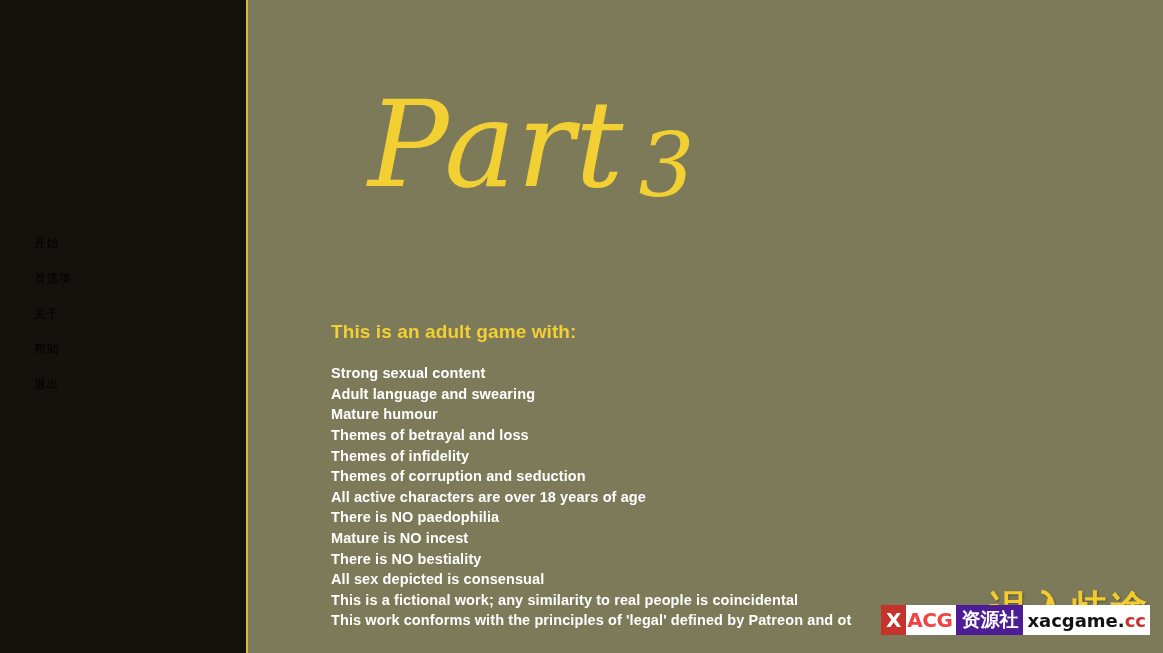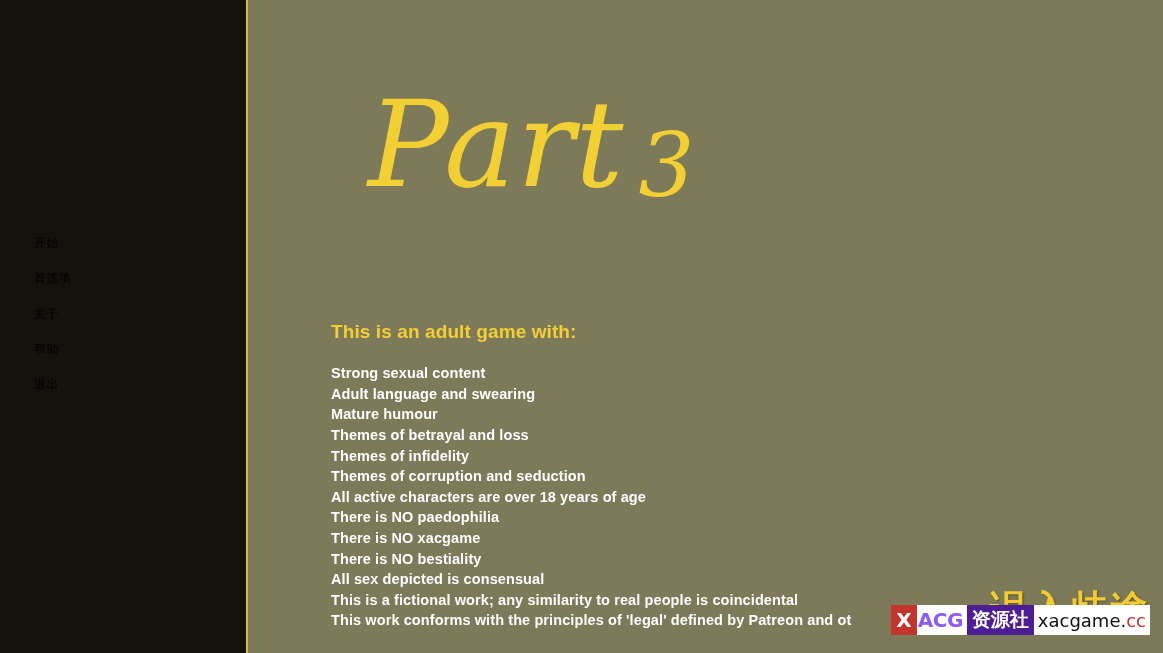--- a/index.html
+++ b/index.html
@@ -115,41 +115,41 @@
     background: #c4332c;
     color: #ffffff;
     font-weight: bold;
     font-size: 20px;
     padding: 0 5px;
     display: flex;
     align-items: center;
   }
   #wm-acg {
     background: #ffffff;
-    color: #8b5cf6;
+    color: #ef4444;
     font-weight: bold;
     font-size: 20px;
     padding: 0 4px 0 1px;
     display: flex;
     align-items: center;
     letter-spacing: -0.5px;
   }
   #wm-cn {
     background: #4c1d95;
     color: #ffffff;
     font-weight: bold;
     font-size: 19px;
     padding: 0 5px;
     display: flex;
     align-items: center;
   }
   #wm-url {
     background: #ffffff;
     color: #111111;
-    font-weight: normal;
+    font-weight: bold;
     font-size: 18px;
     padding: 0 4px;
     display: flex;
     align-items: center;
   }
   #wm-url .cc { color: #c4332c; }
 </style>
 </head>
 <body>
 
@@ -174,21 +174,21 @@
     <div class="head">This is an adult game with:</div>
     <div class="spacer"></div>
     <div class="line">Strong sexual content</div>
     <div class="line">Adult language and swearing</div>
     <div class="line">Mature humour</div>
     <div class="line">Themes of betrayal and loss</div>
     <div class="line">Themes of infidelity</div>
     <div class="line">Themes of corruption and seduction</div>
     <div class="line">All active characters are over 18 years of age</div>
     <div class="line">There is NO paedophilia</div>
-    <div class="line">There is NO xacgame</div>
+    <div class="line">Mature is NO incest</div>
     <div class="line">There is NO bestiality</div>
     <div class="line">All sex depicted is consensual</div>
     <div class="line">This is a fictional work; any similarity to real people is coincidental</div>
     <div class="line">This work conforms with the principles of 'legal' defined by Patreon and ot</div>
   </div>
 
   <div id="watermark-text">误入歧途</div>
 
   <div id="watermark-bar">
     <div id="wm-x">X</div>

